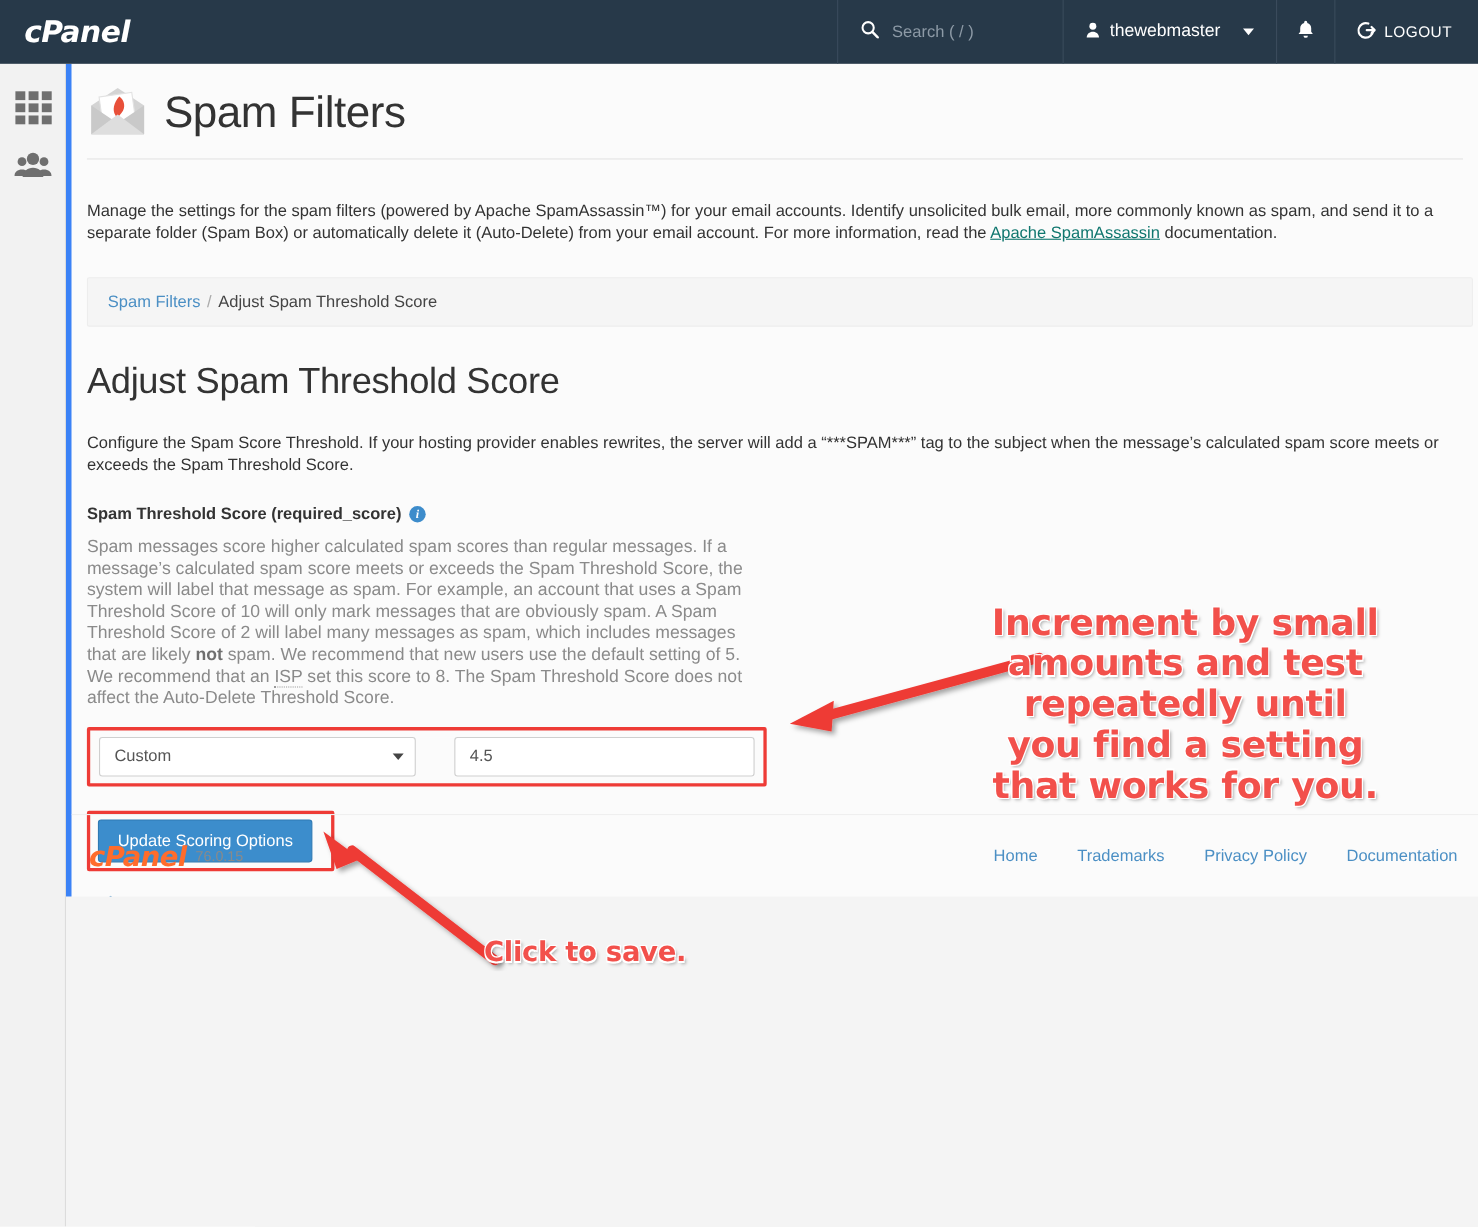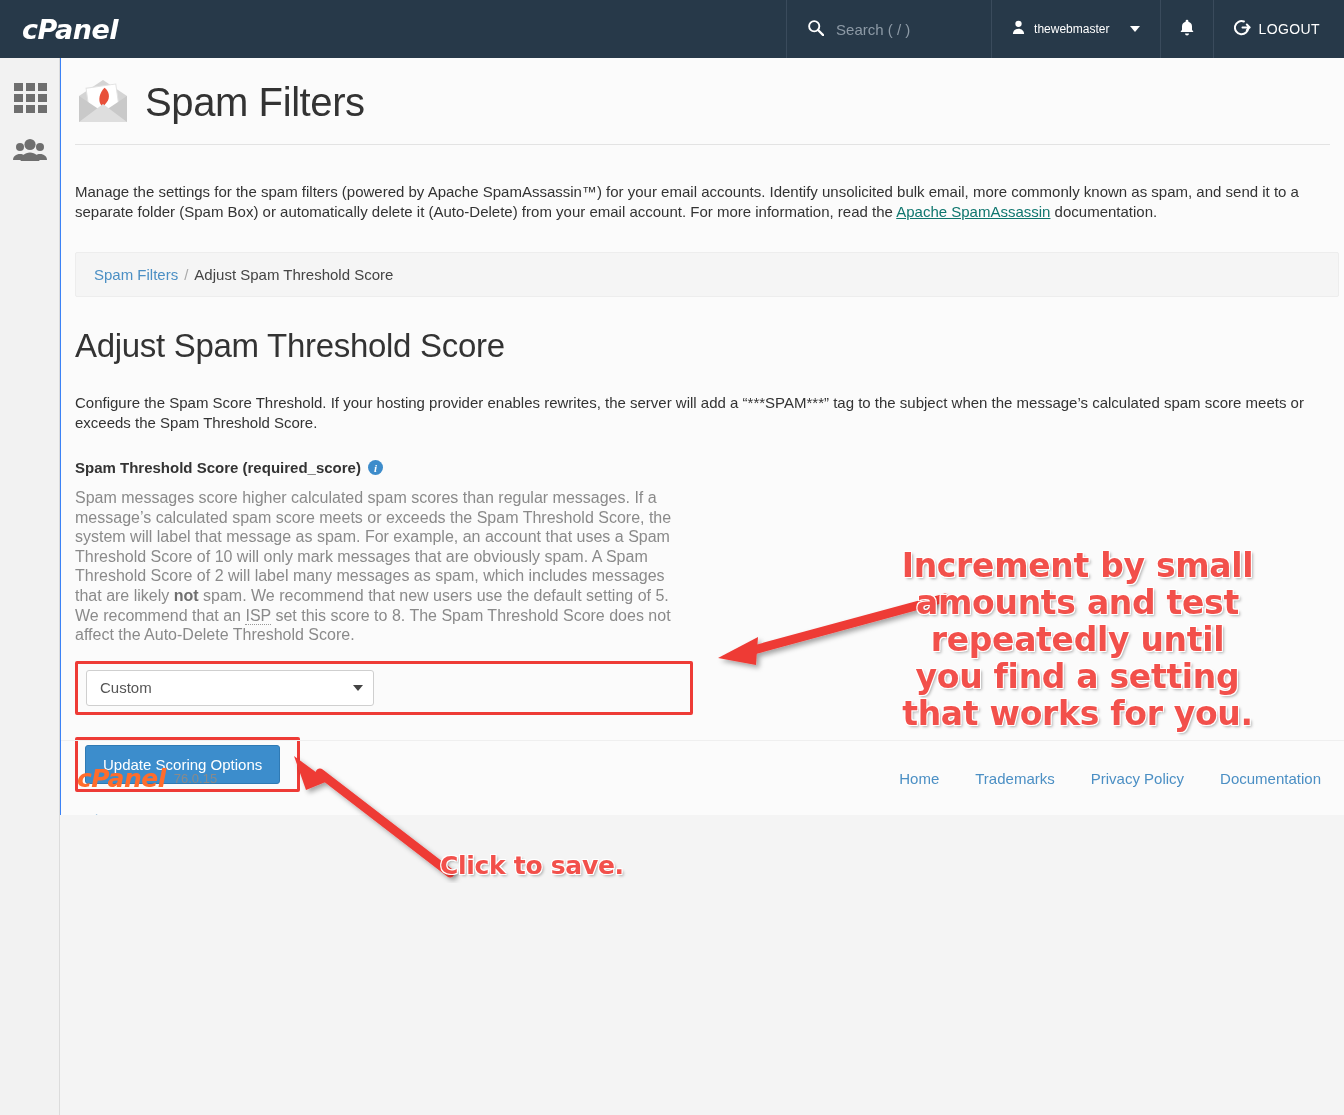--- a/index.html
+++ b/index.html
@@ -40,21 +40,21 @@
   .search-cell { width: 205px; gap: 12px; color: #8d9aa6; }
   .search-cell .sicon { color: #ffffff; font-size: 16px; }
   .search-input {
     background: transparent; border: none; outline: none;
     color: #8d9aa6; font-size: 15px;
     font-family: "Liberation Sans", sans-serif;
     width: 130px; padding: 0;
   }
   .search-input::placeholder { color: #8d9aa6; opacity: 1; }
   .user-cell { gap: 9px; }
-  .user-cell .uname { font-size: 12px; color: #fff; }
+  .user-cell .uname { font-size: 16px; color: #fff; }
   .caret-down {
     width: 0; height: 0; margin-left: 12px;
     border-left: 5px solid transparent;
     border-right: 5px solid transparent;
     border-top: 6px solid #ffffff;
   }
   .bell-cell { padding: 0 18px; }
   .logout-cell { gap: 7px; padding-right: 24px; }
   .logout-cell .ltext { font-size: 14px; letter-spacing: .4px; }
 
@@ -73,21 +73,21 @@
   }
   .grid-icon { display: grid; grid-template-columns: repeat(3, 9px); grid-gap: 3px; }
   .grid-icon i { display: block; width: 9px; height: 8px; background: #6f6f6f; }
   .people-icon svg { display: block; }
 
   
   .main {
     position: absolute; top: 58px; left: 60px;
     width: 1284px; height: 757px;
     background: #fbfbfb;
-    border-left: 1px solid #3b82f6;
+    border-left: 5px solid #3b82f6;
     overflow: hidden;
   }
   .page-head {
     display: flex; align-items: center;
     padding: 16px 0 0 14px;
   }
   .page-icon { width: 56px; height: 56px; flex: none; margin-right: 14px; }
   .page-title {
     font-size: 40px; font-weight: normal; color: #333; margin: 0;
     letter-spacing: -0.4px;
@@ -349,20 +349,21 @@
   <p class="help-copy"><span>Spam messages score higher calculated spam scores than regular messages. If a message’s calculated spam score meets or exceeds the Spam Threshold Score, the system will label that message as spam. For example, an account that uses a Spam Threshold Score of 10 will only mark messages that are obviously spam. A Spam Threshold Score of 2 will label many messages as spam, which includes messages that are likely </span><b>not</b><span> spam. We recommend that new users use the default setting of 5. We recommend that an </span><abbr>ISP</abbr><span> set this score to 8. The Spam Threshold Score does not affect the Auto-Delete Threshold Score.</span></p>
 
   <div class="form-row">
     <div class="redbox" style="left:0;top:0;right:0;bottom:0;"></div>
     <div class="sel-wrap">
       <div class="sel">
         <span>Custom</span>
       </div>
       <span class="sel-caret"></span>
     </div>
+    <input class="num-input" type="text" value="4.5" style="">
   </div>
 
   <div class="btn-area">
     <div class="redbox" style="left:0;top:0;right:0;bottom:0;"></div>
     <button class="btn-primary">Update Scoring Options</button>
   </div>
 
   <div class="return-link">
     <span class="ricon">
       <svg width="19" height="17" viewBox="0 0 20 18">

